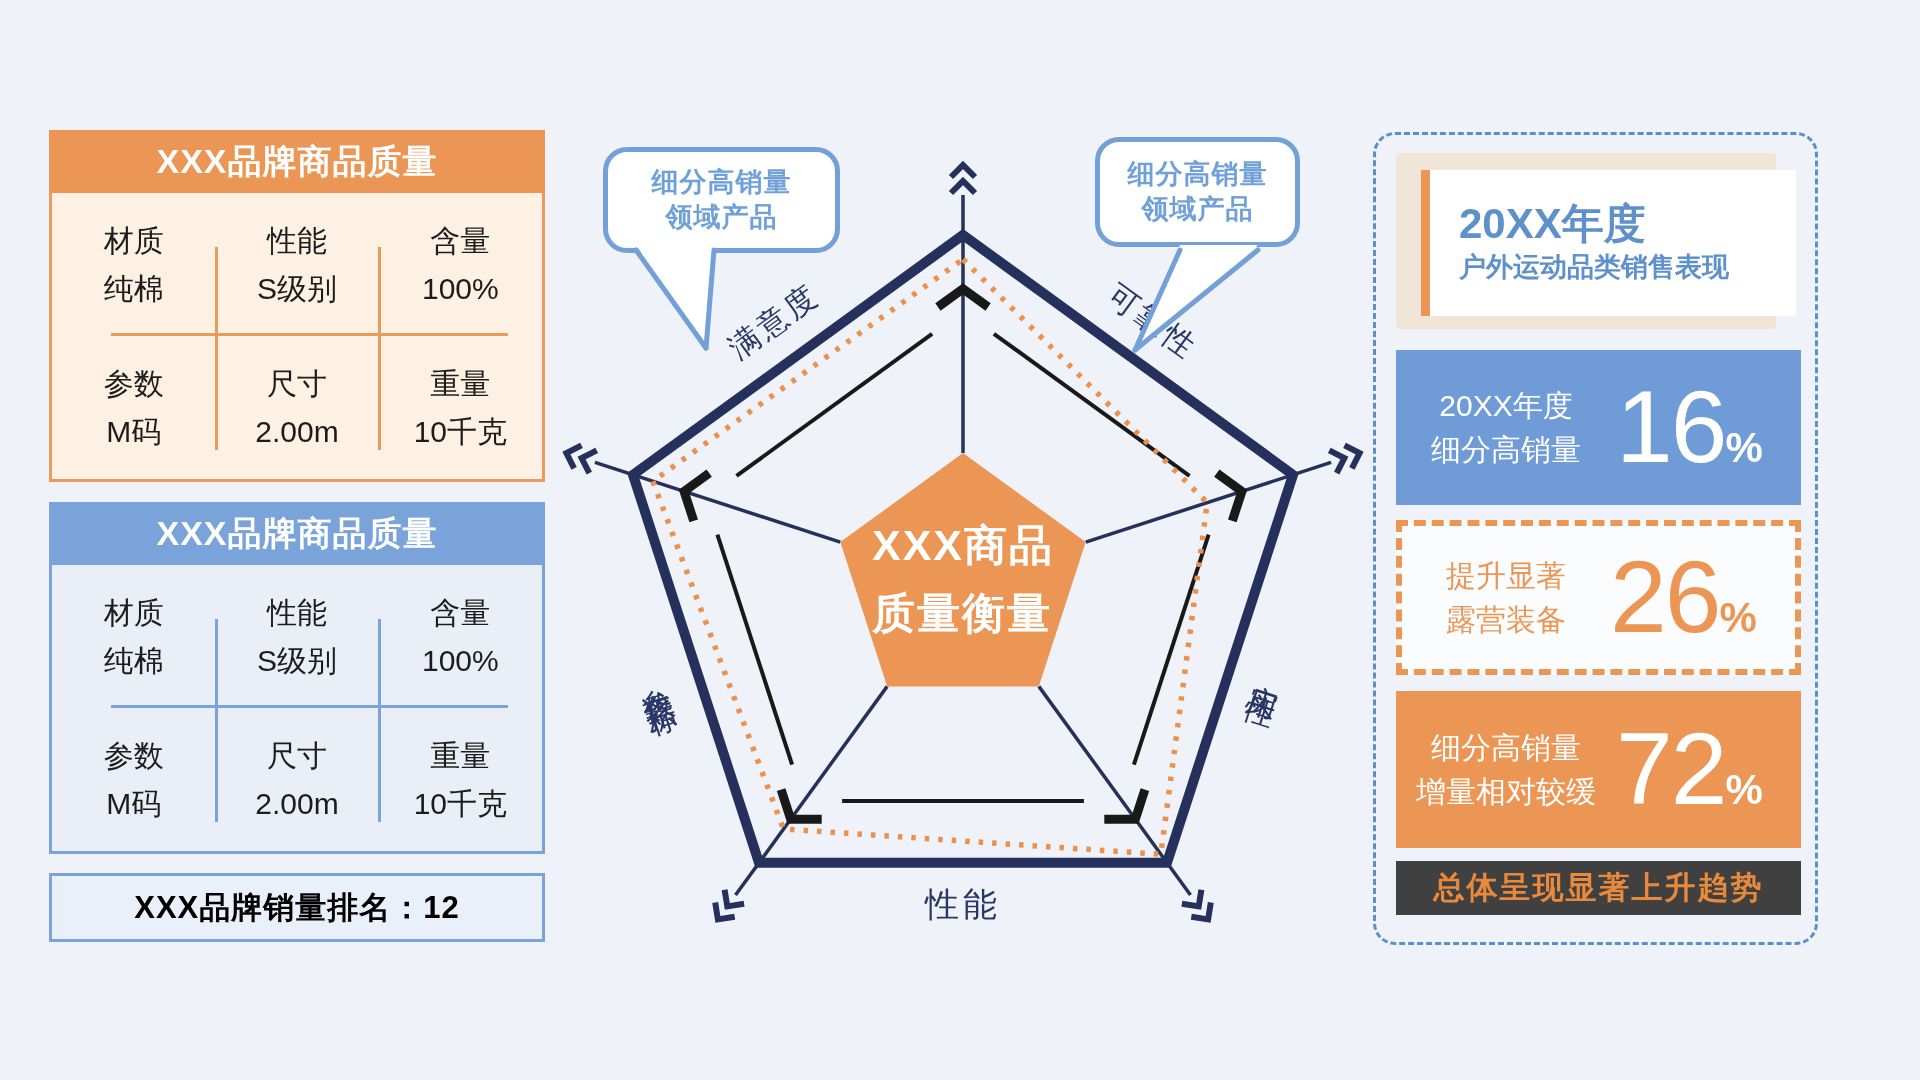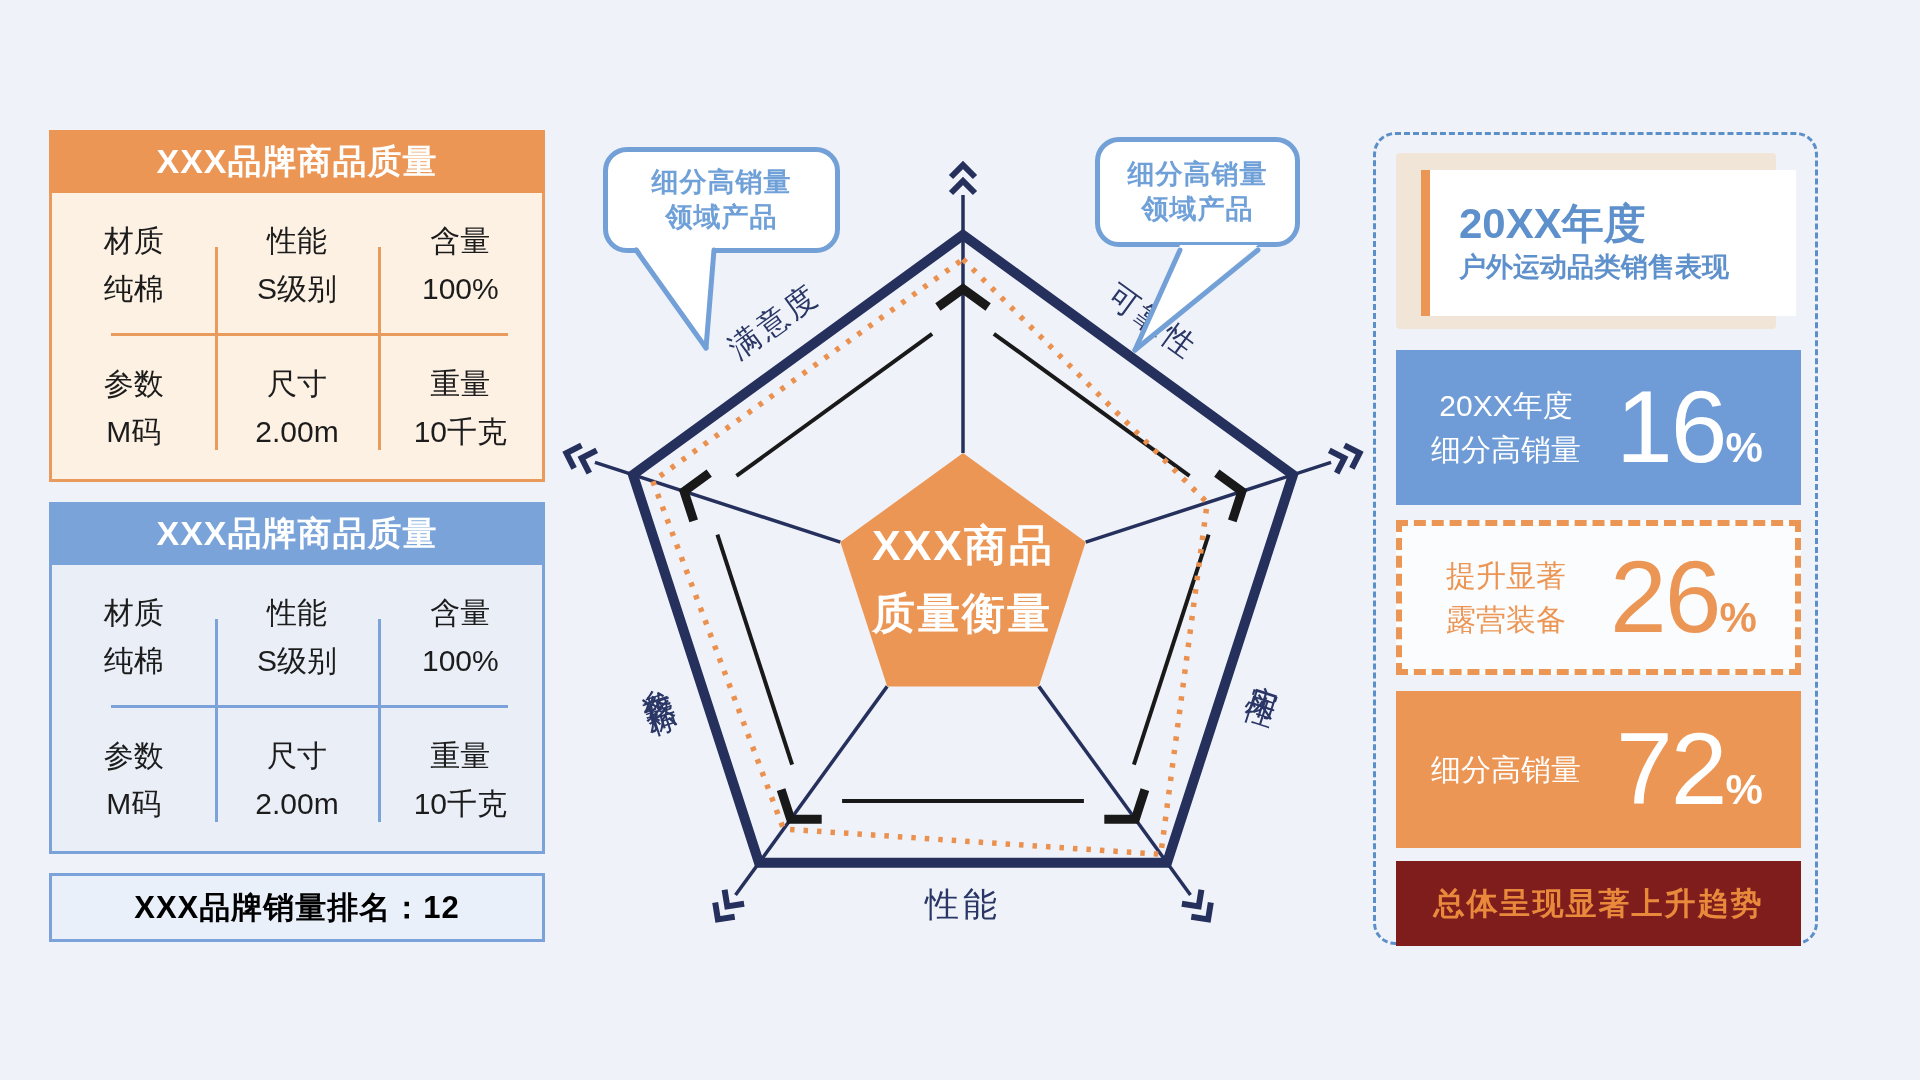--- a/index.html
+++ b/index.html
@@ -88,22 +88,22 @@
     display:flex; align-items:center;
   }
   .stat-label { flex:1; text-align:center; font-size:30px; line-height:1.45; font-weight:500; }
   .stat-num { width:185px; text-align:left; white-space:nowrap; }
   .stat-num .big { font-size:102px; font-weight:normal; letter-spacing:-2px; }
   .stat-num .unit { font-size:42px; font-weight:bold; }
   #stat-0 { top:215px; background:#6F9CD6; color:#fff; }
   #stat-1 { top:385px; background:#FBFCFE; border:6px dashed #EC9655; color:#EC9655; }
   #stat-2 { top:556px; height:157px; background:#EC9655; color:#fff; }
   .p-foot {
-    position:absolute; left:20px; top:726px; width:405px; height:85px;
-    background:#7f1d1d; display:flex; align-items:center; justify-content:center;
+    position:absolute; left:20px; top:726px; width:405px; height:54px;
+    background:#404040; display:flex; align-items:center; justify-content:center;
     color:#E8893C; font-size:31px; font-weight:bold; letter-spacing:2px;
   }
 </style>
 </head>
 <body>
 
 <section class="qtable" id="t1">
   <header class="qt-head">XXX品牌商品质量</header>
   <div class="qt-body">
     <i class="vline v1"></i>
@@ -259,20 +259,21 @@
       <div>露营装备</div>
     </div>
     <div class="stat-num">
       <span class="big">26</span><span class="unit">%</span>
     </div>
   </div>
 
   <div class="stat" id="stat-2">
     <div class="stat-label">
       <div>细分高销量</div>
+      <div>增量相对较缓</div>
     </div>
     <div class="stat-num">
       <span class="big">72</span><span class="unit">%</span>
     </div>
   </div>
 
   <div class="p-foot">总体呈现显著上升趋势</div>
 </aside>
 
 </body></html>

